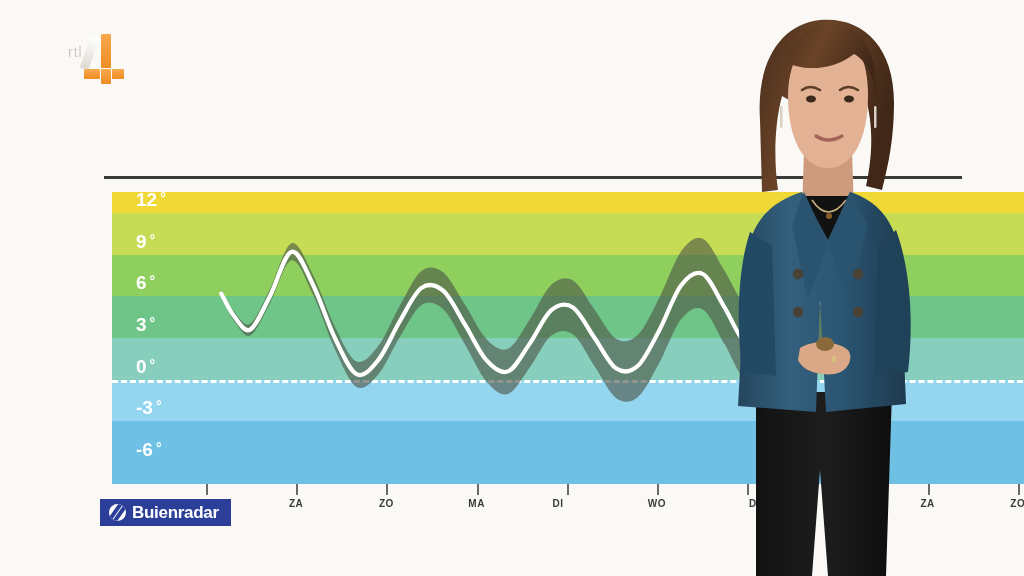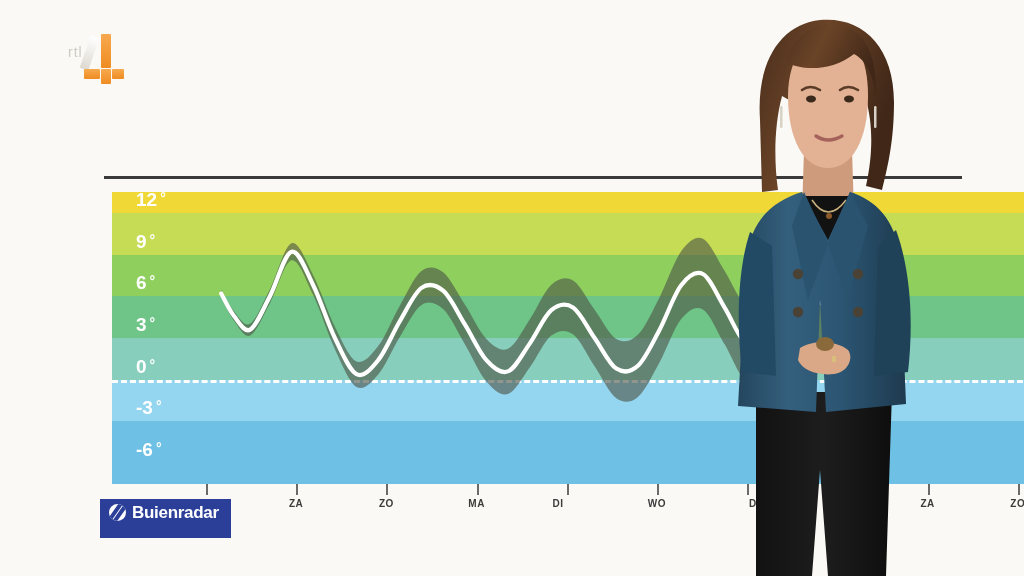--- a/index.html
+++ b/index.html
@@ -161,21 +161,21 @@
 
   
   #buienradar {
     position: absolute;
     left: 100px;
     top: 499px;
     height: 27px;
     background: #2b3f99;
     display: flex;
     align-items: center;
-    padding: 0 12px 12px 9px;
+    padding: 0 12px 0 9px;
     z-index: 7;
   }
   #br-icon {
     width: 17px;
     height: 17px;
     border-radius: 50%;
     background: #ffffff;
     margin-right: 6px;
     position: relative;
     overflow: hidden;

